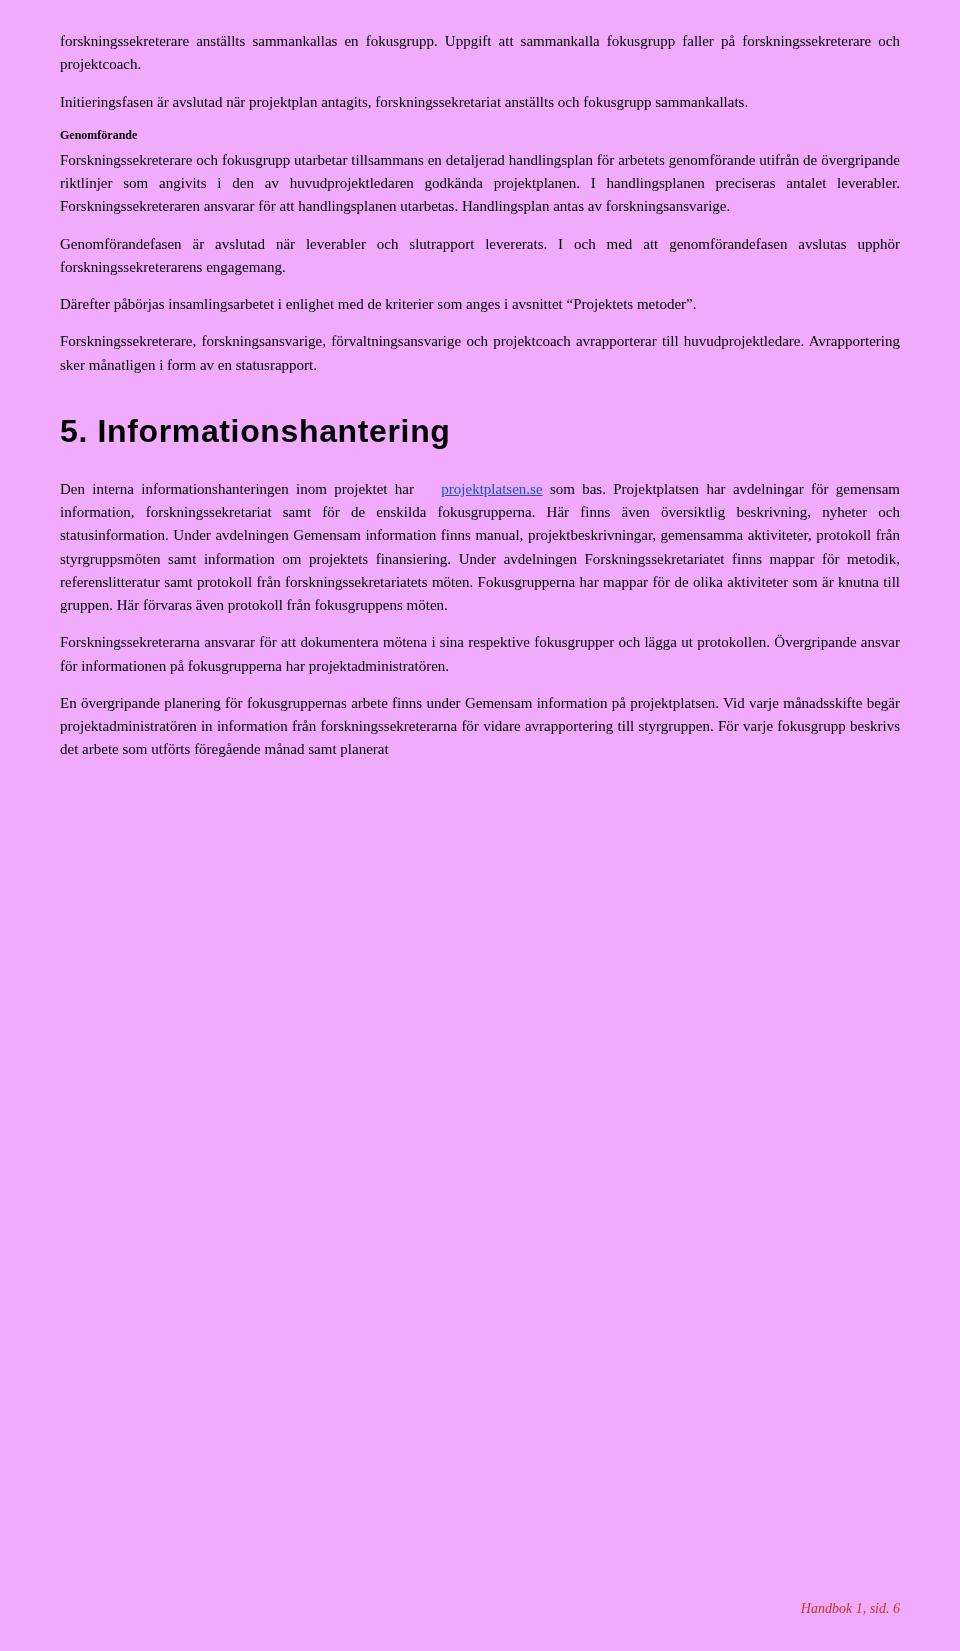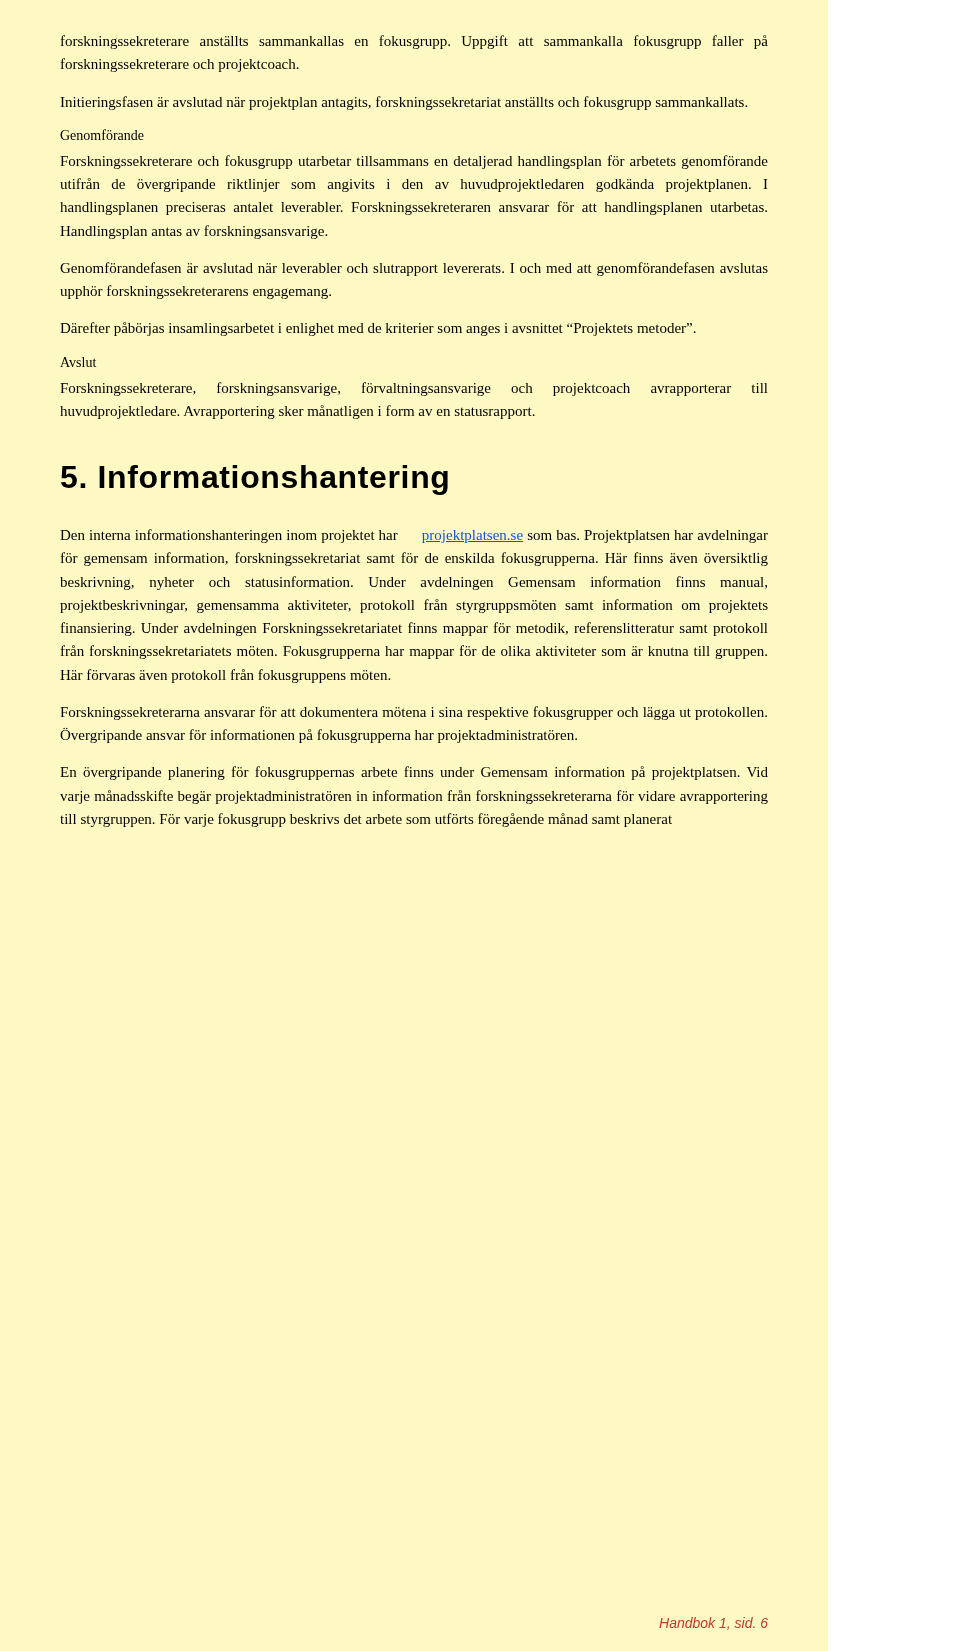--- a/index.html
+++ b/index.html
@@ -11,30 +11,30 @@
     body {
       background: #ffffff;
       font-family: "Times New Roman", Times, serif;
       font-size: 15px;
       color: #000000;
       width: 960px;
       min-height: 1651px;
     }
 
     .page-container {
-      width: 828px;
+      width: 960px;
       min-height: 1651px;
-      background: #fef9c3;
+      background: #f0abfc;
       padding: 30px 60px 40px 60px;
       position: relative;
     }
 
     .section-heading {
-      font-size: 14px;
-      font-weight: normal;
+      font-size: 12px;
+      font-weight: bold;
       margin-bottom: 6px;
       margin-top: 10px;
     }
 
     .chapter-heading {
       font-size: 32px;
       font-weight: bold;
       margin-top: 36px;
       margin-bottom: 28px;
       font-family: Arial, sans-serif;
@@ -42,24 +42,24 @@
     }
 
     .link-text {
       color: #1155cc;
       text-decoration: underline;
       margin-left: 20px;
     }
 
     .footer-text {
       position: absolute;
-      bottom: 20px;
+      bottom: 34px;
       right: 60px;
       color: #c0392b;
-      font-family: Liberation Sans, sans-serif;
+      font-family: Liberation Serif, serif;
       font-size: 14px;
       font-style: italic;
       text-align: right;
     }
 
     p {
       line-height: 1.55;
       text-align: justify;
       margin-bottom: 14px;
     }
@@ -74,21 +74,20 @@
   <p>Initieringsfasen är avslutad när projektplan antagits, forskningssekretariat anställts och fokusgrupp sammankallats.</p>
 
   <div class="section-heading">Genomförande</div>
 
   <p>Forskningssekreterare och fokusgrupp utarbetar tillsammans en detaljerad handlingsplan för arbetets genomförande utifrån de övergripande riktlinjer som angivits i den av huvudprojektledaren godkända projektplanen. I handlingsplanen preciseras antalet leverabler. Forskningssekreteraren ansvarar för att handlingsplanen utarbetas. Handlingsplan antas av forskningsansvarige.</p>
 
   <p>Genomförandefasen är avslutad när leverabler och slutrapport levererats. I och med att genomförandefasen avslutas upphör forskningssekreterarens engagemang.</p>
 
   <p>Därefter påbörjas insamlingsarbetet i enlighet med de kriterier som anges i avsnittet “Projektets metoder”.</p>
 
-  <div class="section-heading">Avslut</div>
 
 
 
   <p>Forskningssekreterare, forskningsansvarige, förvaltningsansvarige och projektcoach avrapporterar till huvudprojektledare. Avrapportering sker månatligen i form av en statusrapport.</p>
 
   <div class="chapter-heading">5. Informationshantering</div>
 
   <p>
     <span>Den interna informationshanteringen inom projektet har </span><a class="link-text">projektplatsen.se</a><span> som bas. Projektplatsen har avdelningar för gemensam information, forskningssekretariat samt för de enskilda fokusgrupperna. Här finns även översiktlig beskrivning, nyheter och statusinformation. Under avdelningen Gemensam information finns manual, projektbeskrivningar, gemensamma aktiviteter, protokoll från styrgruppsmöten samt information om projektets finansiering. Under avdelningen Forskningssekretariatet finns mappar för metodik, referenslitteratur samt protokoll från forskningssekretariatets möten. Fokusgrupperna har mappar för de olika aktiviteter som är knutna till gruppen. Här förvaras även protokoll från fokusgruppens möten.</span>
   </p>

